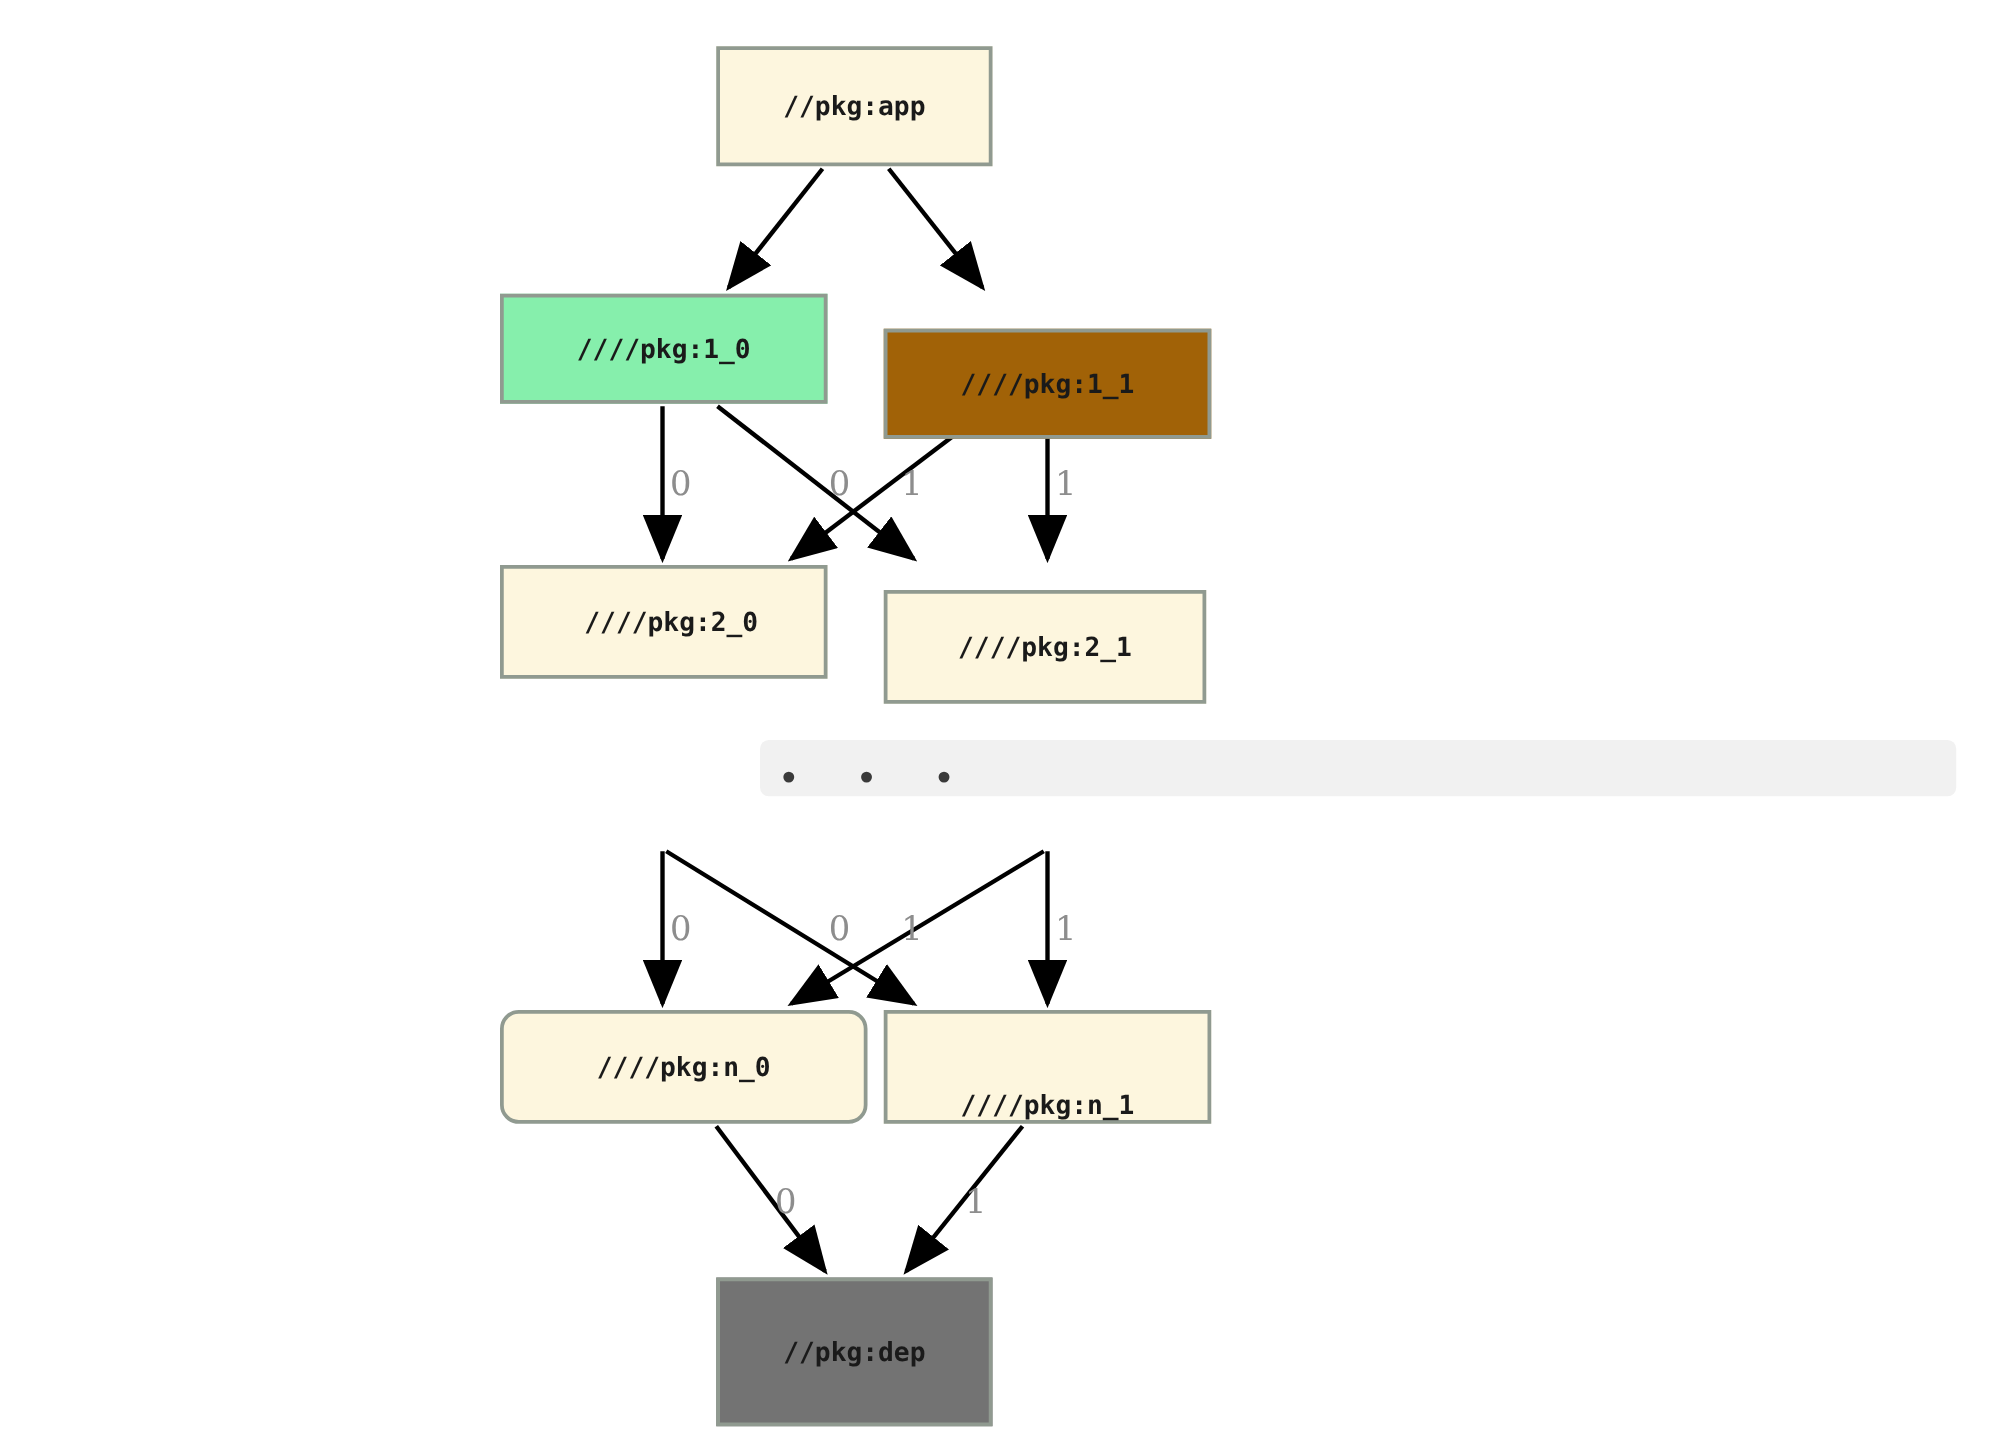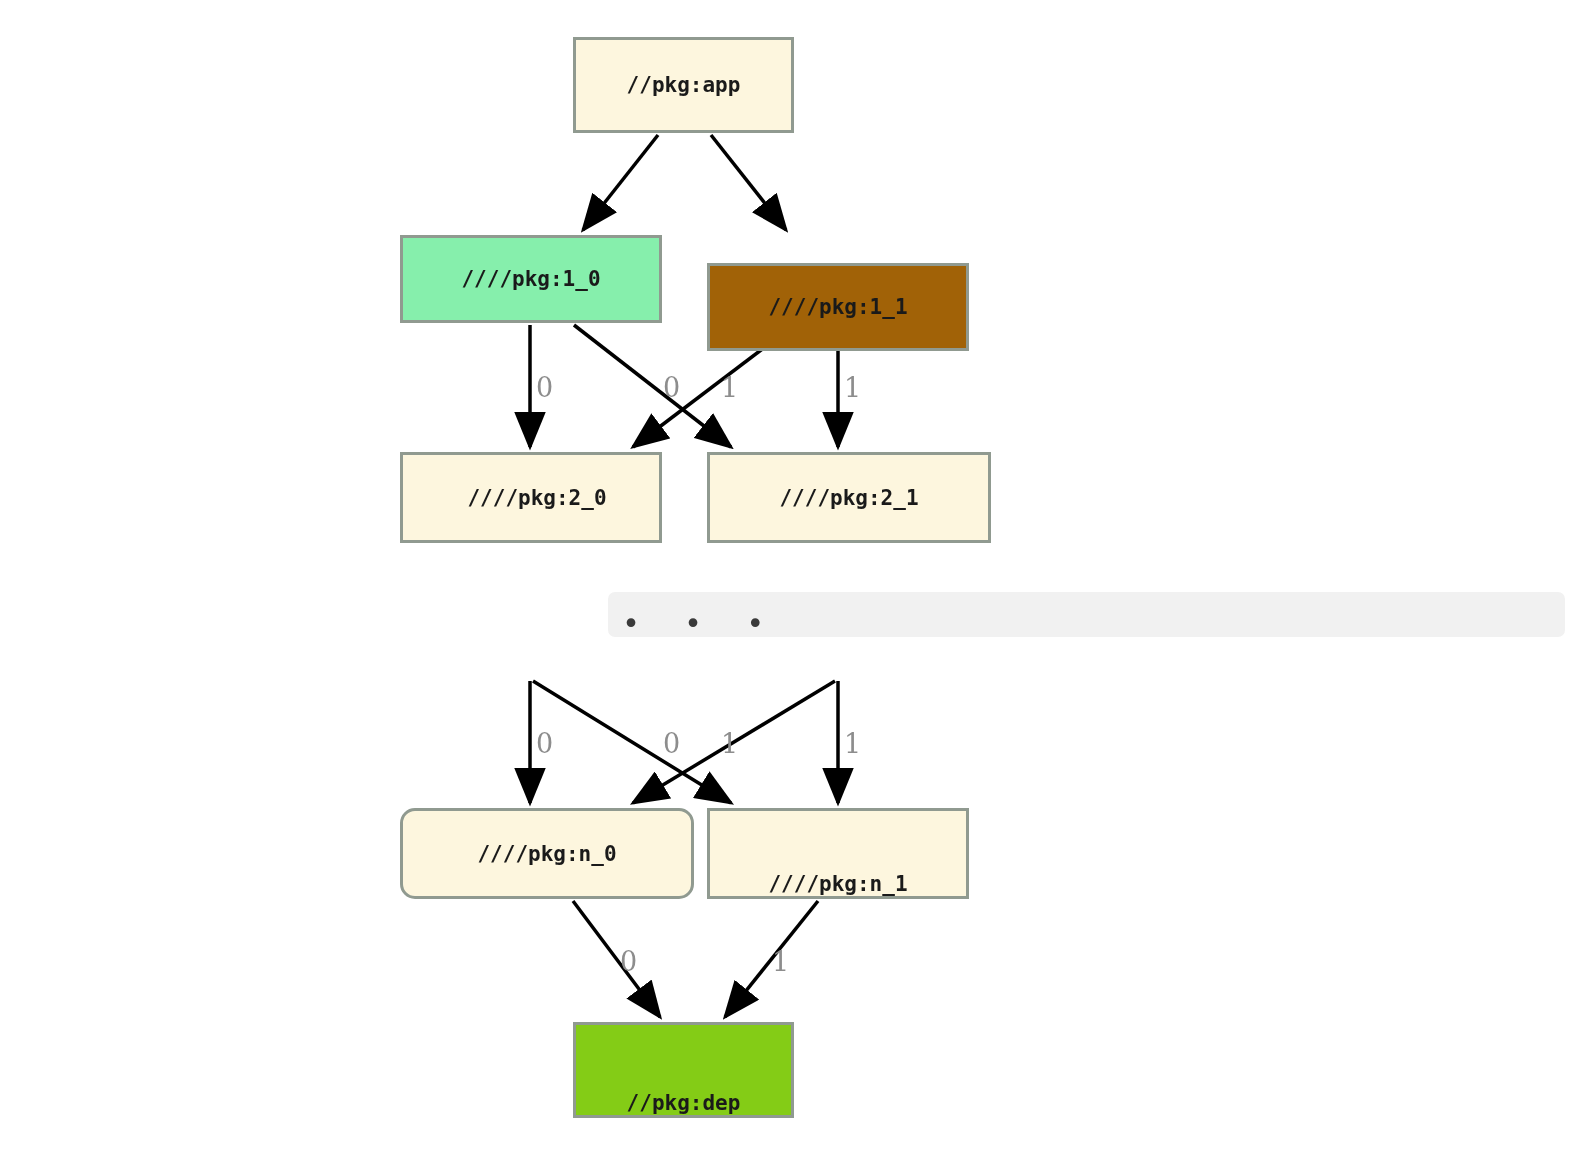--- a/index.html
+++ b/index.html
@@ -103,30 +103,30 @@
       </div>
       <div class="node-box" style="left: 400px; top: 235px; width: 262px; height: 88px; background: #86efac; border-color: rgb(144, 154, 144);">
         <span>////pkg:1_0</span>
       </div>
       <div class="node-box" style="left: 707px; top: 235px; width: 262px; height: 88px; background: #a16207; border-color: rgb(144, 154, 144); margin-top: 28px;">
         <span>////pkg:1_1</span>
       </div>
       <div class="node-box" style="left: 400px; top: 452px; width: 262px; height: 91px; background: rgb(253, 246, 222); border-color: rgb(144, 154, 144); padding-left: 12px;">
         <span>////pkg:2_0</span>
       </div>
-      <div class="node-box" style="left: 707px; top: 452px; width: 284px; height: 91px; background: rgb(253, 246, 222); border-color: rgb(144, 154, 144);">
+      <div class="node-box" style="left: 707px; top: 472px; width: 258px; height: 91px; background: rgb(253, 246, 222); border-color: rgb(144, 154, 144);">
         <span>////pkg:2_1</span>
       </div>
       <div class="node-box" style="left: 400px; top: 808px; width: 294px; height: 91px; background: rgb(253, 246, 222); border-color: rgb(144, 154, 144); border-radius: 15px;">
         <span>////pkg:n_0</span>
       </div>
       <div class="node-box" style="left: 707px; top: 808px; width: 262px; height: 91px; background: rgb(253, 246, 222); border-color: rgb(144, 154, 144); align-items: flex-end;">
         <span>////pkg:n_1</span>
       </div>
-      <div class="node-box" style="left: 573px; top: 1022px; width: 221px; height: 96px; background: #84cc16; border-color: rgb(144, 154, 144); align-items: flex-end;">
+      <div class="node-box" style="left: 573px; top: 1022px; width: 221px; height: 119px; background: #737373; border-color: rgb(144, 154, 144);">
         <span>//pkg:dep</span>
       </div>
     </div>
 
   <div id="label-layer">
       <div class="edge-label" style="left: 536px; top: 374px; color: rgb(141, 141, 141);">0</div>
       <div class="edge-label" style="left: 663px; top: 374px; color: rgb(141, 141, 141);">0</div>
       <div class="edge-label" style="left: 721px; top: 374px; color: rgb(141, 141, 141);">1</div>
       <div class="edge-label" style="left: 844px; top: 374px; color: rgb(141, 141, 141);">1</div>
       <div class="edge-label" style="left: 536px; top: 730px; color: rgb(141, 141, 141);">0</div>

